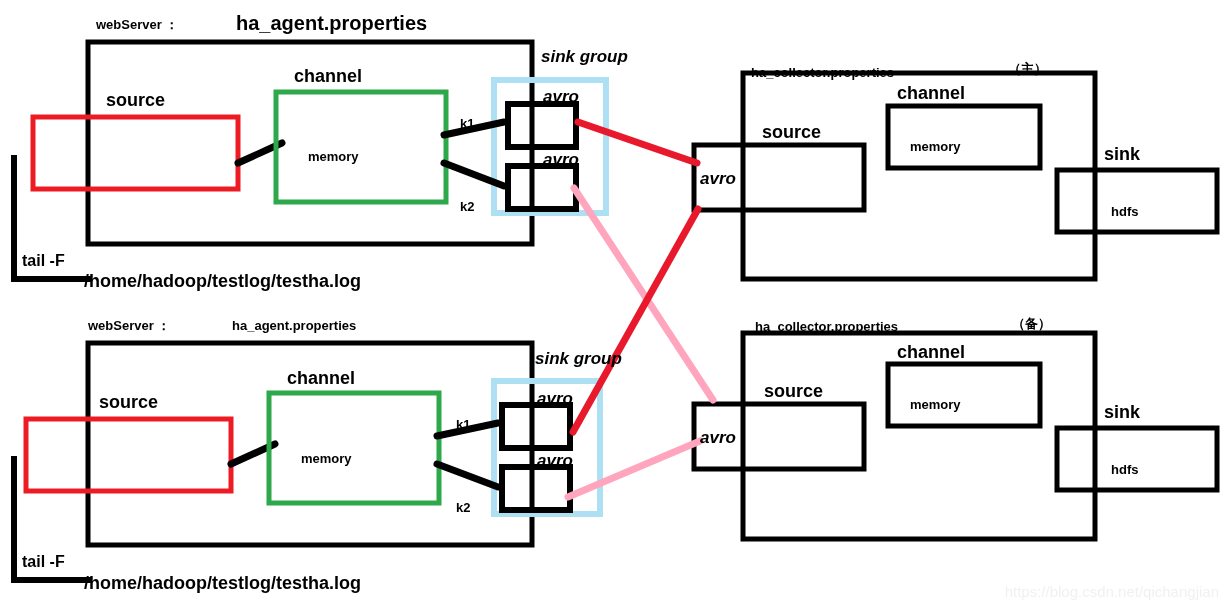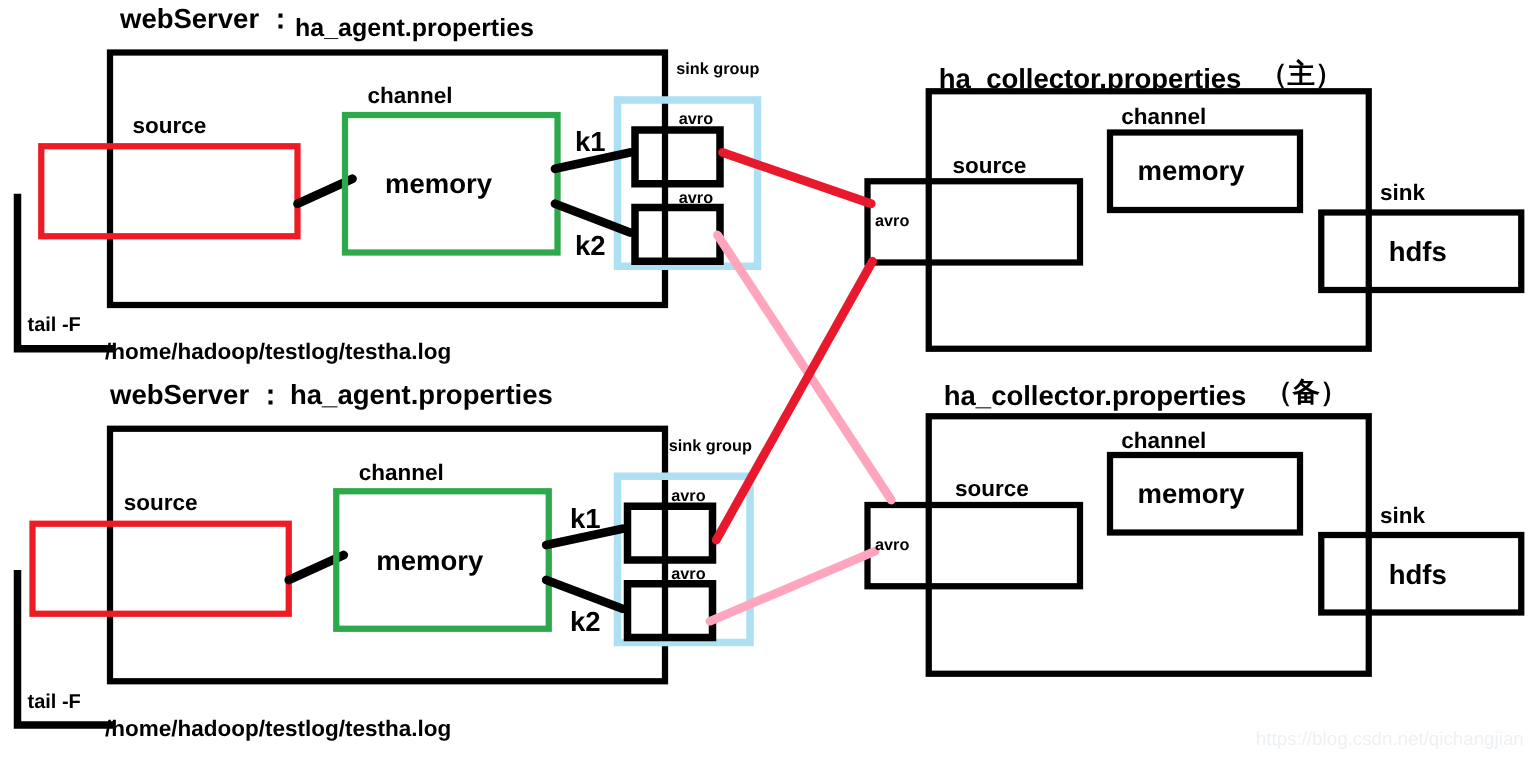--- a/index.html
+++ b/index.html
@@ -24,23 +24,23 @@
   }
   .lbl {
     position: absolute;
     color: #000000;
     font-weight: bold;
     white-space: nowrap;
     line-height: 1;
     font-family: "Liberation Sans", "DejaVu Sans", sans-serif;
   }
   .f20 { font-size: 20px; }
-  .f19 { font-size: 22px; }
+  .f19 { font-size: 13px; margin-top: 14px; }
   .f18 { font-size: 18px; }
-  .f17 { font-size: 13px; }
+  .f17 { font-size: 17px; font-style: italic; }
   .f16 { font-size: 16px; }
   .watermark {
     position: absolute;
     right: 6px;
     bottom: 8px;
     font-size: 15px;
     color: #eef1f3;
     font-weight: normal;
     white-space: nowrap;
     font-family: "Liberation Sans", "DejaVu Sans", sans-serif;

